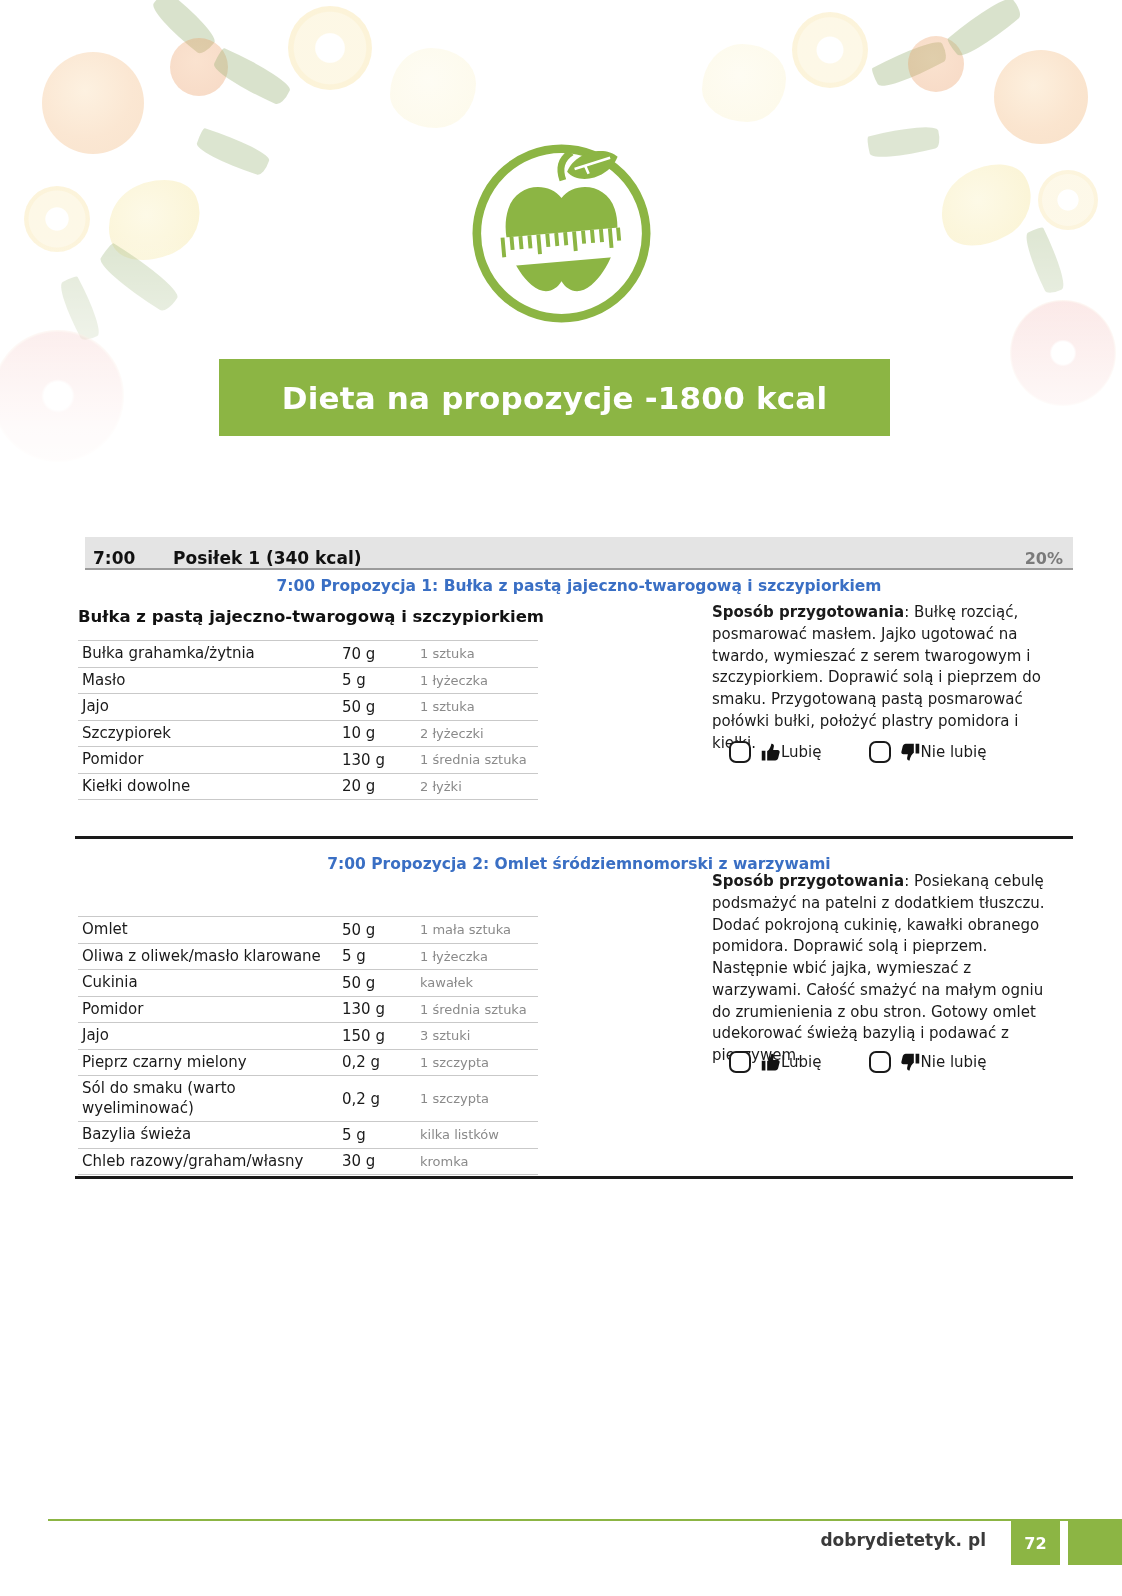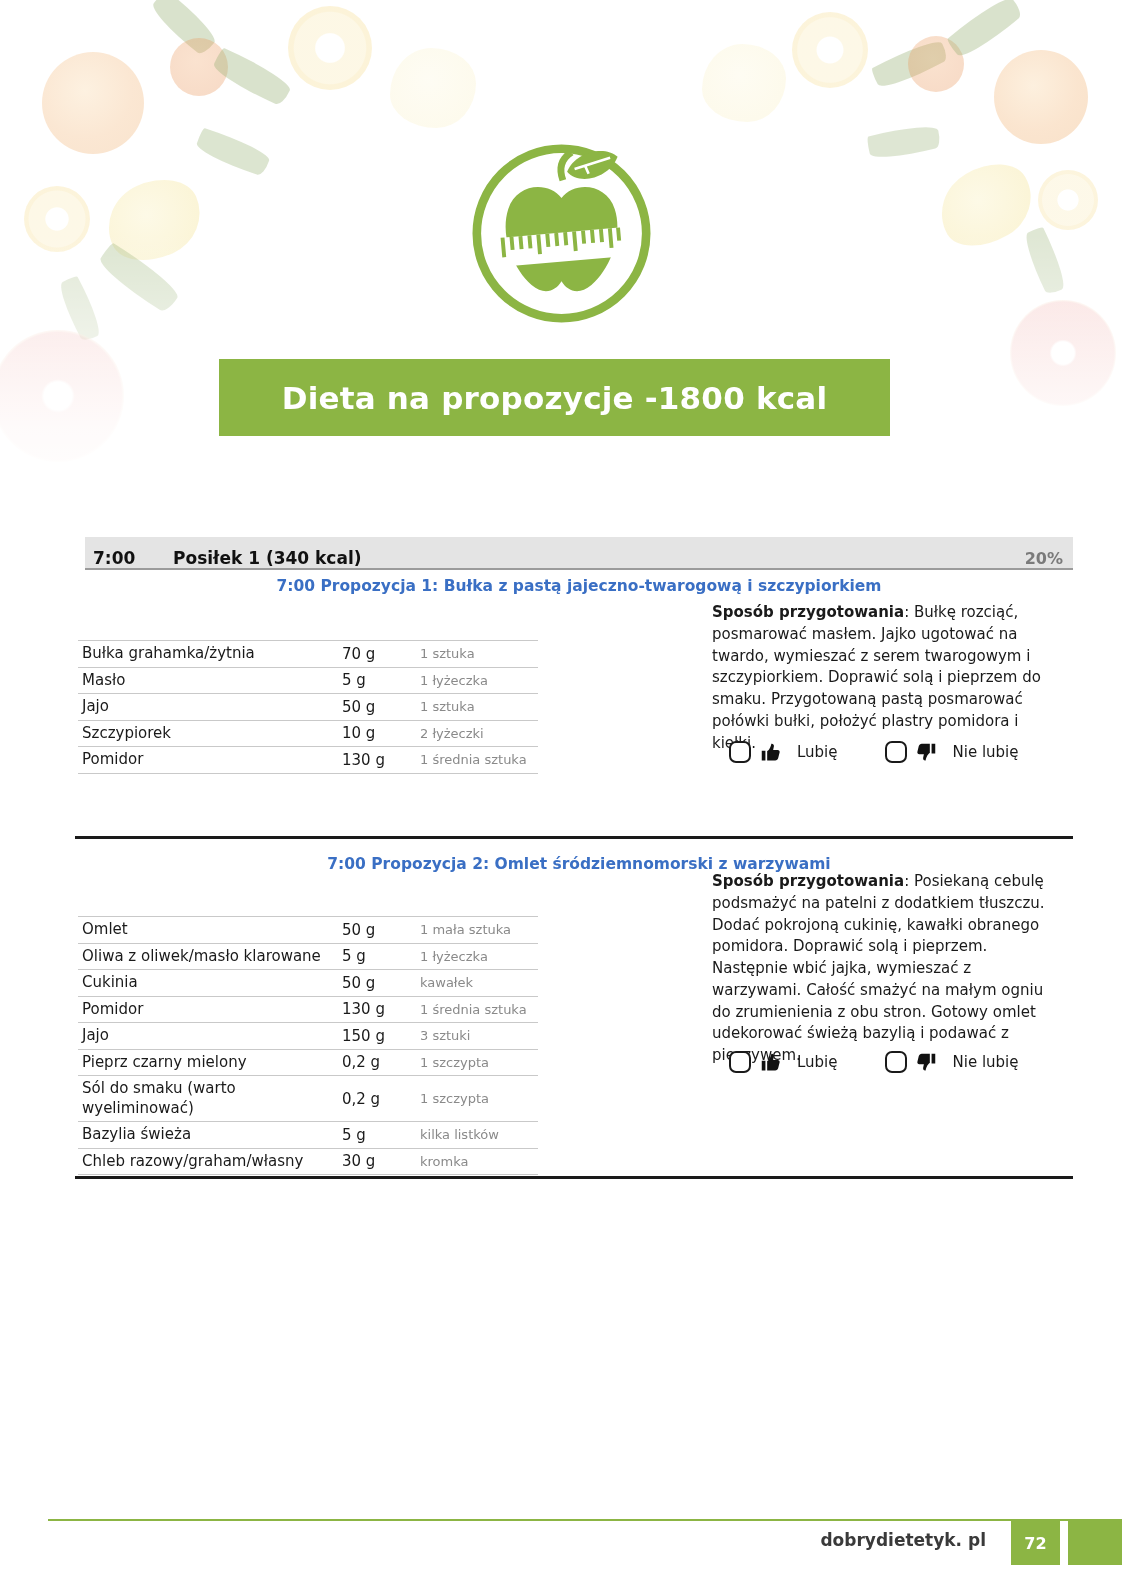--- a/index.html
+++ b/index.html
@@ -44,21 +44,21 @@
   .ing-measure{font-size:13px;color:#8a8a8a;}
   
   .prep{position:absolute;left:712px;width:344px;z-index:3;font-size:15px;line-height:1.45;color:#1a1a1a;}
   .prep .lbl{font-weight:bold;}
   
   .like-row{position:absolute;left:729px;z-index:3;display:flex;align-items:center;}
   .like-group{display:flex;align-items:center;}
   .like-group + .like-group{margin-left:47px;}
   .checkbox{width:22px;height:22px;border:2.4px solid #1a1a1a;border-radius:7px;background:#fff;box-sizing:border-box;cursor:pointer;}
   .thumb{margin-left:9px;display:flex;align-items:center;}
-  .like-label{margin-left:16px;font-size:15px;}
+  .like-label{margin-left:0;font-size:15px;}
   
   .divider{position:absolute;left:75px;width:998px;height:3px;background:#1a1a1a;z-index:3;}
   
   .footer-line{position:absolute;left:48px;top:1519px;width:1074px;height:2px;background:#8CB544;z-index:3;}
   .footer-site{position:absolute;left:700px;top:1530px;width:286px;text-align:right;z-index:3;
     font-weight:bold;font-size:17px;color:#3a3a3a;}
   .page-box{position:absolute;left:1011px;top:1521px;width:49px;height:44px;background:#8CB544;z-index:3;
     display:flex;align-items:center;justify-content:center;color:#fff;font-size:16px;font-weight:bold;text-align:center;}
   .edge-box{position:absolute;left:1068px;top:1521px;width:54px;height:44px;background:#8CB544;z-index:3;}
 </style>
@@ -115,20 +115,21 @@
     <span>Dieta na propozycje -1800 kcal</span>
   </div>
 
   <div class="meal-bar">
     <span class="meal-time">7:00</span>
     <span class="meal-title">Posiłek 1 (340 kcal)</span>
     <span class="meal-percent">20%</span>
   </div>
 
   <div class="prop-heading" style="top:577px">7:00 Propozycja 1: Bułka z pastą jajeczno-twarogową i szczypiorkiem</div>
+  <div class="recipe-title" style="top:607px">Bułka z pastą jajeczno-twarogową i szczypiorkiem</div>
 
   <div class="ing-table" style="top:640px">
     <div class="ing-row">
       <span class="ing-name">Bułka grahamka/żytnia</span>
       <span class="ing-amt">70 g</span>
       <span class="ing-measure">1 sztuka</span>
     </div>
     <div class="ing-row">
       <span class="ing-name">Masło</span>
       <span class="ing-amt">5 g</span>
@@ -141,20 +142,25 @@
     </div>
     <div class="ing-row">
       <span class="ing-name">Szczypiorek</span>
       <span class="ing-amt">10 g</span>
       <span class="ing-measure">2 łyżeczki</span>
     </div>
     <div class="ing-row">
       <span class="ing-name">Pomidor</span>
       <span class="ing-amt">130 g</span>
       <span class="ing-measure">1 średnia sztuka</span>
+    </div>
+    <div class="ing-row">
+      <span class="ing-name">Kiełki dowolne</span>
+      <span class="ing-amt">20 g</span>
+      <span class="ing-measure">2 łyżki</span>
     </div>
   </div>
 
   <div class="prep" style="top:602px">
     <span class="lbl">Sposób przygotowania</span><span>: Bułkę rozciąć, posmarować masłem. Jajko ugotować na twardo, wymieszać z serem twarogowym i szczypiorkiem. Doprawić solą i pieprzem do smaku. Przygotowaną pastą posmarować połówki bułki, położyć plastry pomidora i kiełki.</span>
   </div>
 
   <div class="like-row" style="top:741px">
     <div class="like-group">
       <div class="checkbox" role="checkbox" aria-checked="false"></div>

